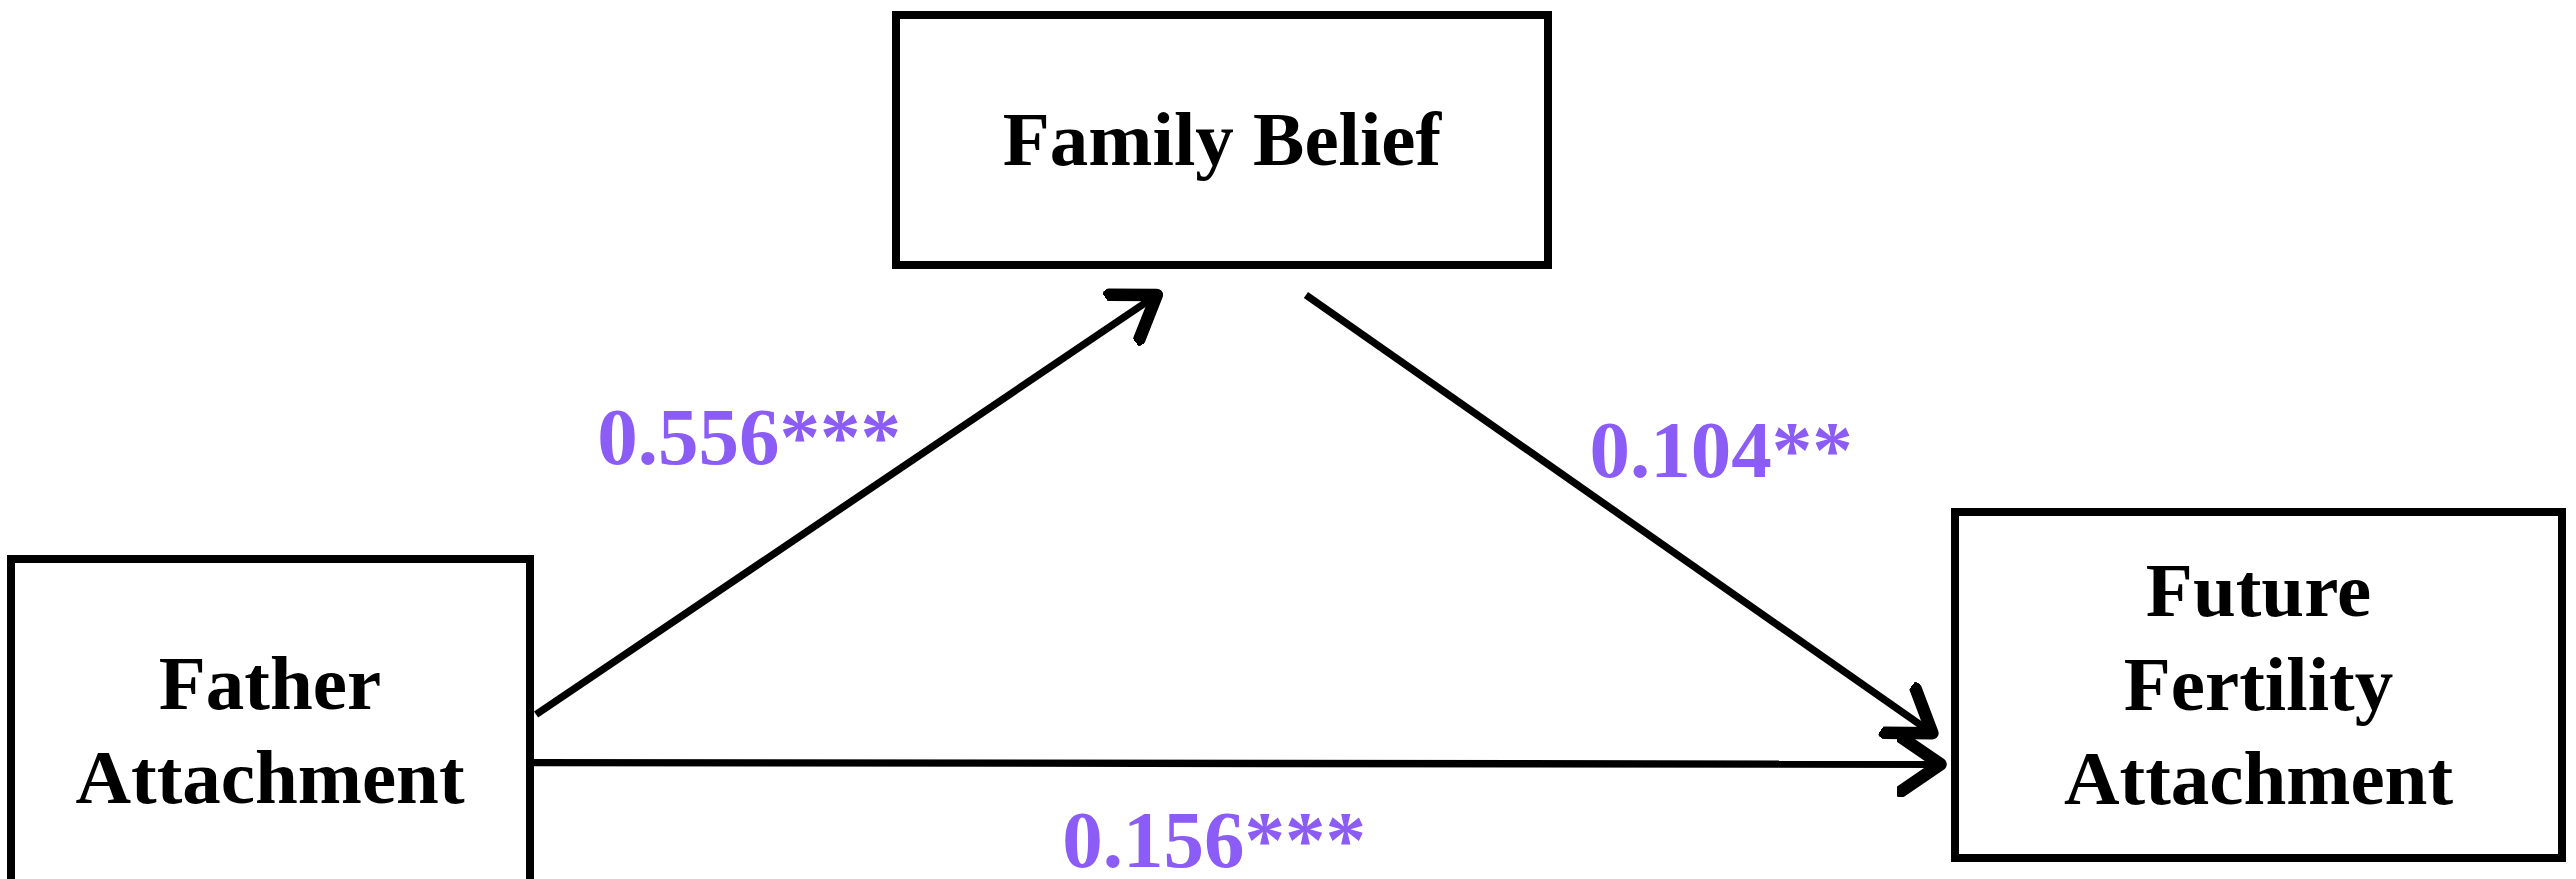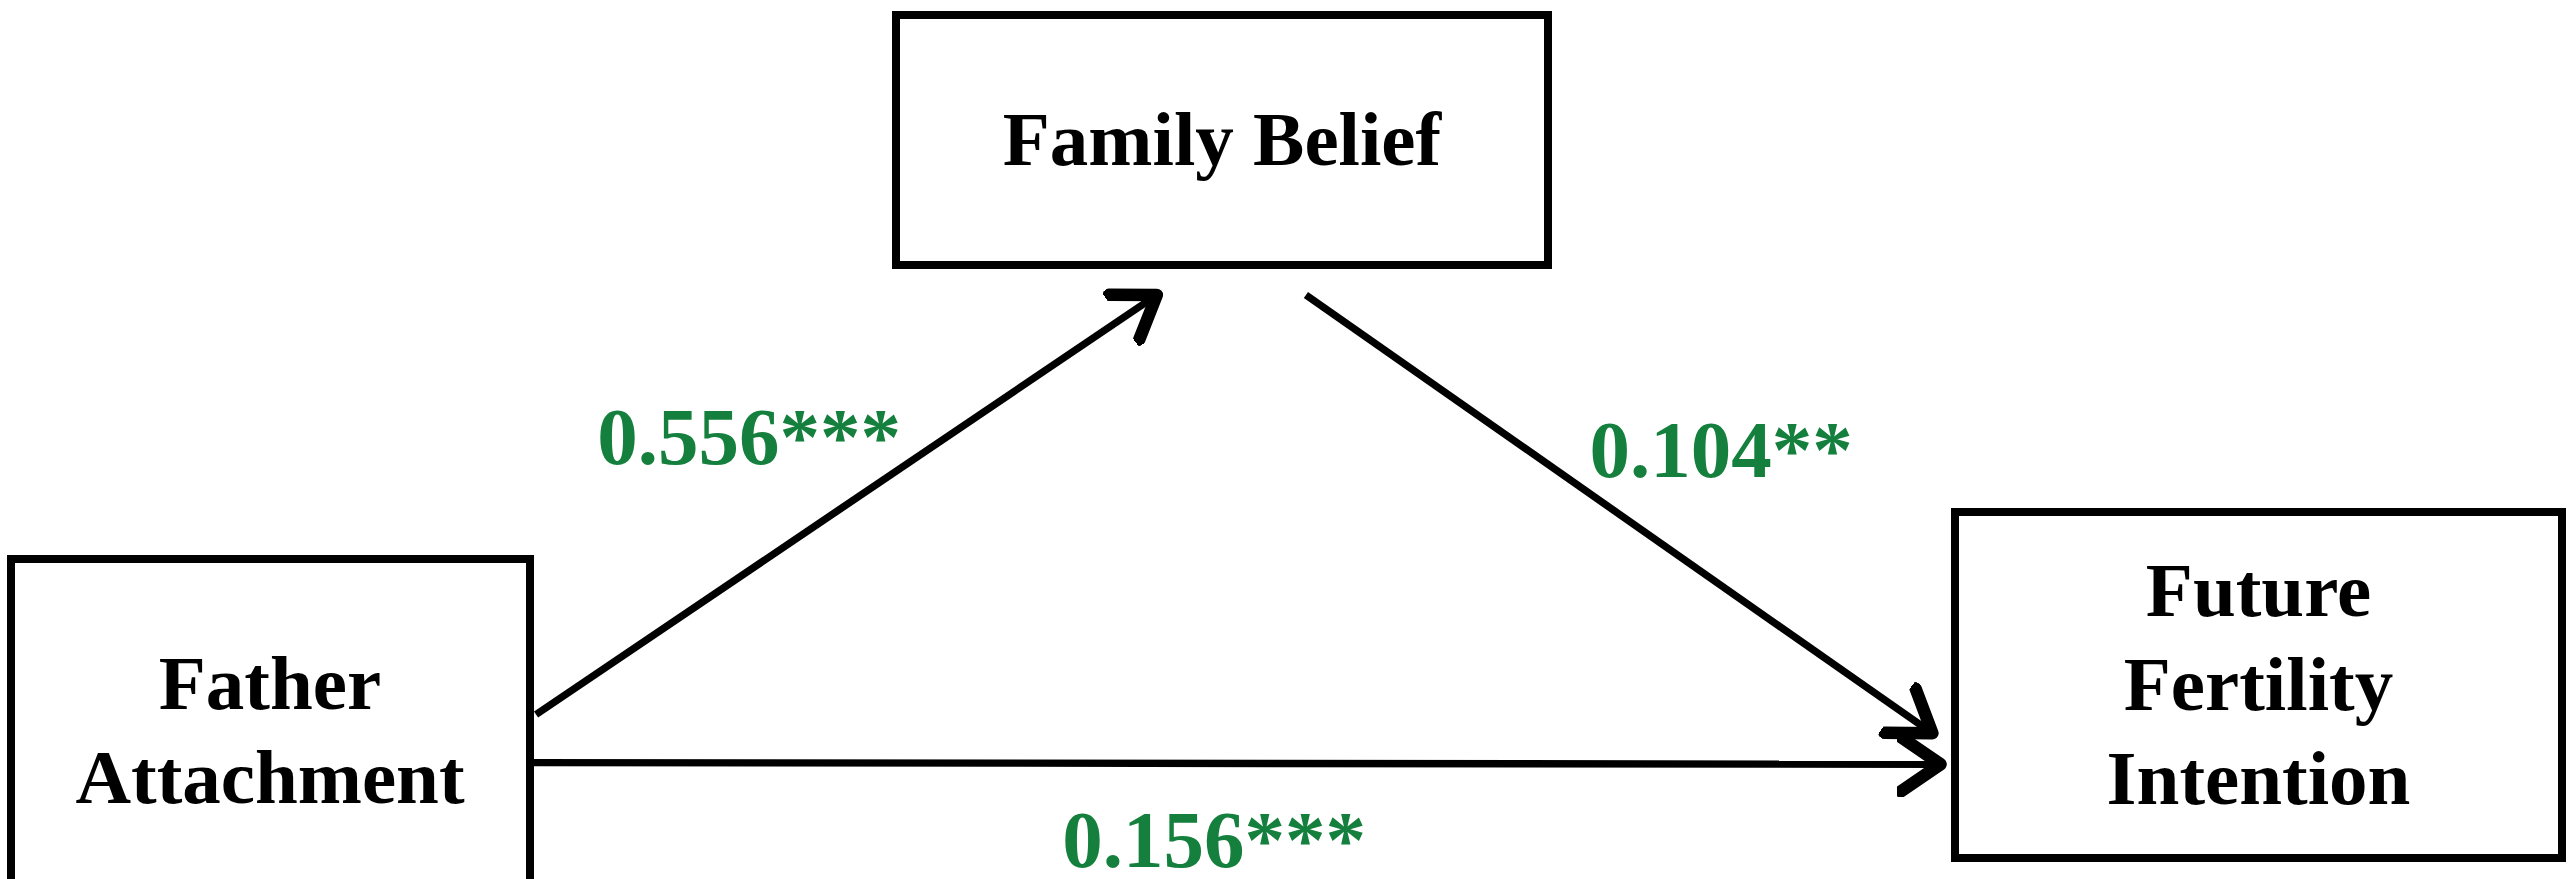--- a/index.html
+++ b/index.html
@@ -39,21 +39,21 @@
     white-space: pre-line;
   }
   #node-family-belief { left: 892px; top: 10.6px; width: 660px; height: 258px; }
   #node-father-attachment { left: 6.5px; top: 513px; width: 527px; height: 352px; margin-top: 42px; }
   #node-future-fertility-intention { left: 1951px; top: 508px; width: 615px; height: 354px; }
   .edge-label {
     position: absolute;
     transform: translate(-50%, -50%);
     font-weight: bold;
     font-size: 81px;
-    color: #15803d;
+    color: #8b5cf6;
     white-space: nowrap;
   }
   #label-a { left: 749px; top: 437px; }
   #label-b { left: 1721px; top: 450px; text-align: right; }
   #label-c { left: 1214px; top: 840px; }
 </style>
 </head>
 <body>
 
 <div class="canvas">
@@ -69,21 +69,21 @@
     <line x1="655" y1="936" x2="2382" y2="938" stroke="#000000" stroke-width="9" marker-end="url(#arrowhead)"></line>
   </svg>
 
   <div class="node" id="node-family-belief">Family Belief</div>
 
   <div class="node" id="node-father-attachment">Father
 Attachment</div>
 
   <div class="node" id="node-future-fertility-intention">Future
 Fertility
-Intention</div>
+Attachment</div>
 
   <div class="edge-label" id="label-a">0.556***</div>
 
   <div class="edge-label" id="label-b">0.104**</div>
 
   <div class="edge-label" id="label-c">0.156***</div>
 
 </div>
 
 

